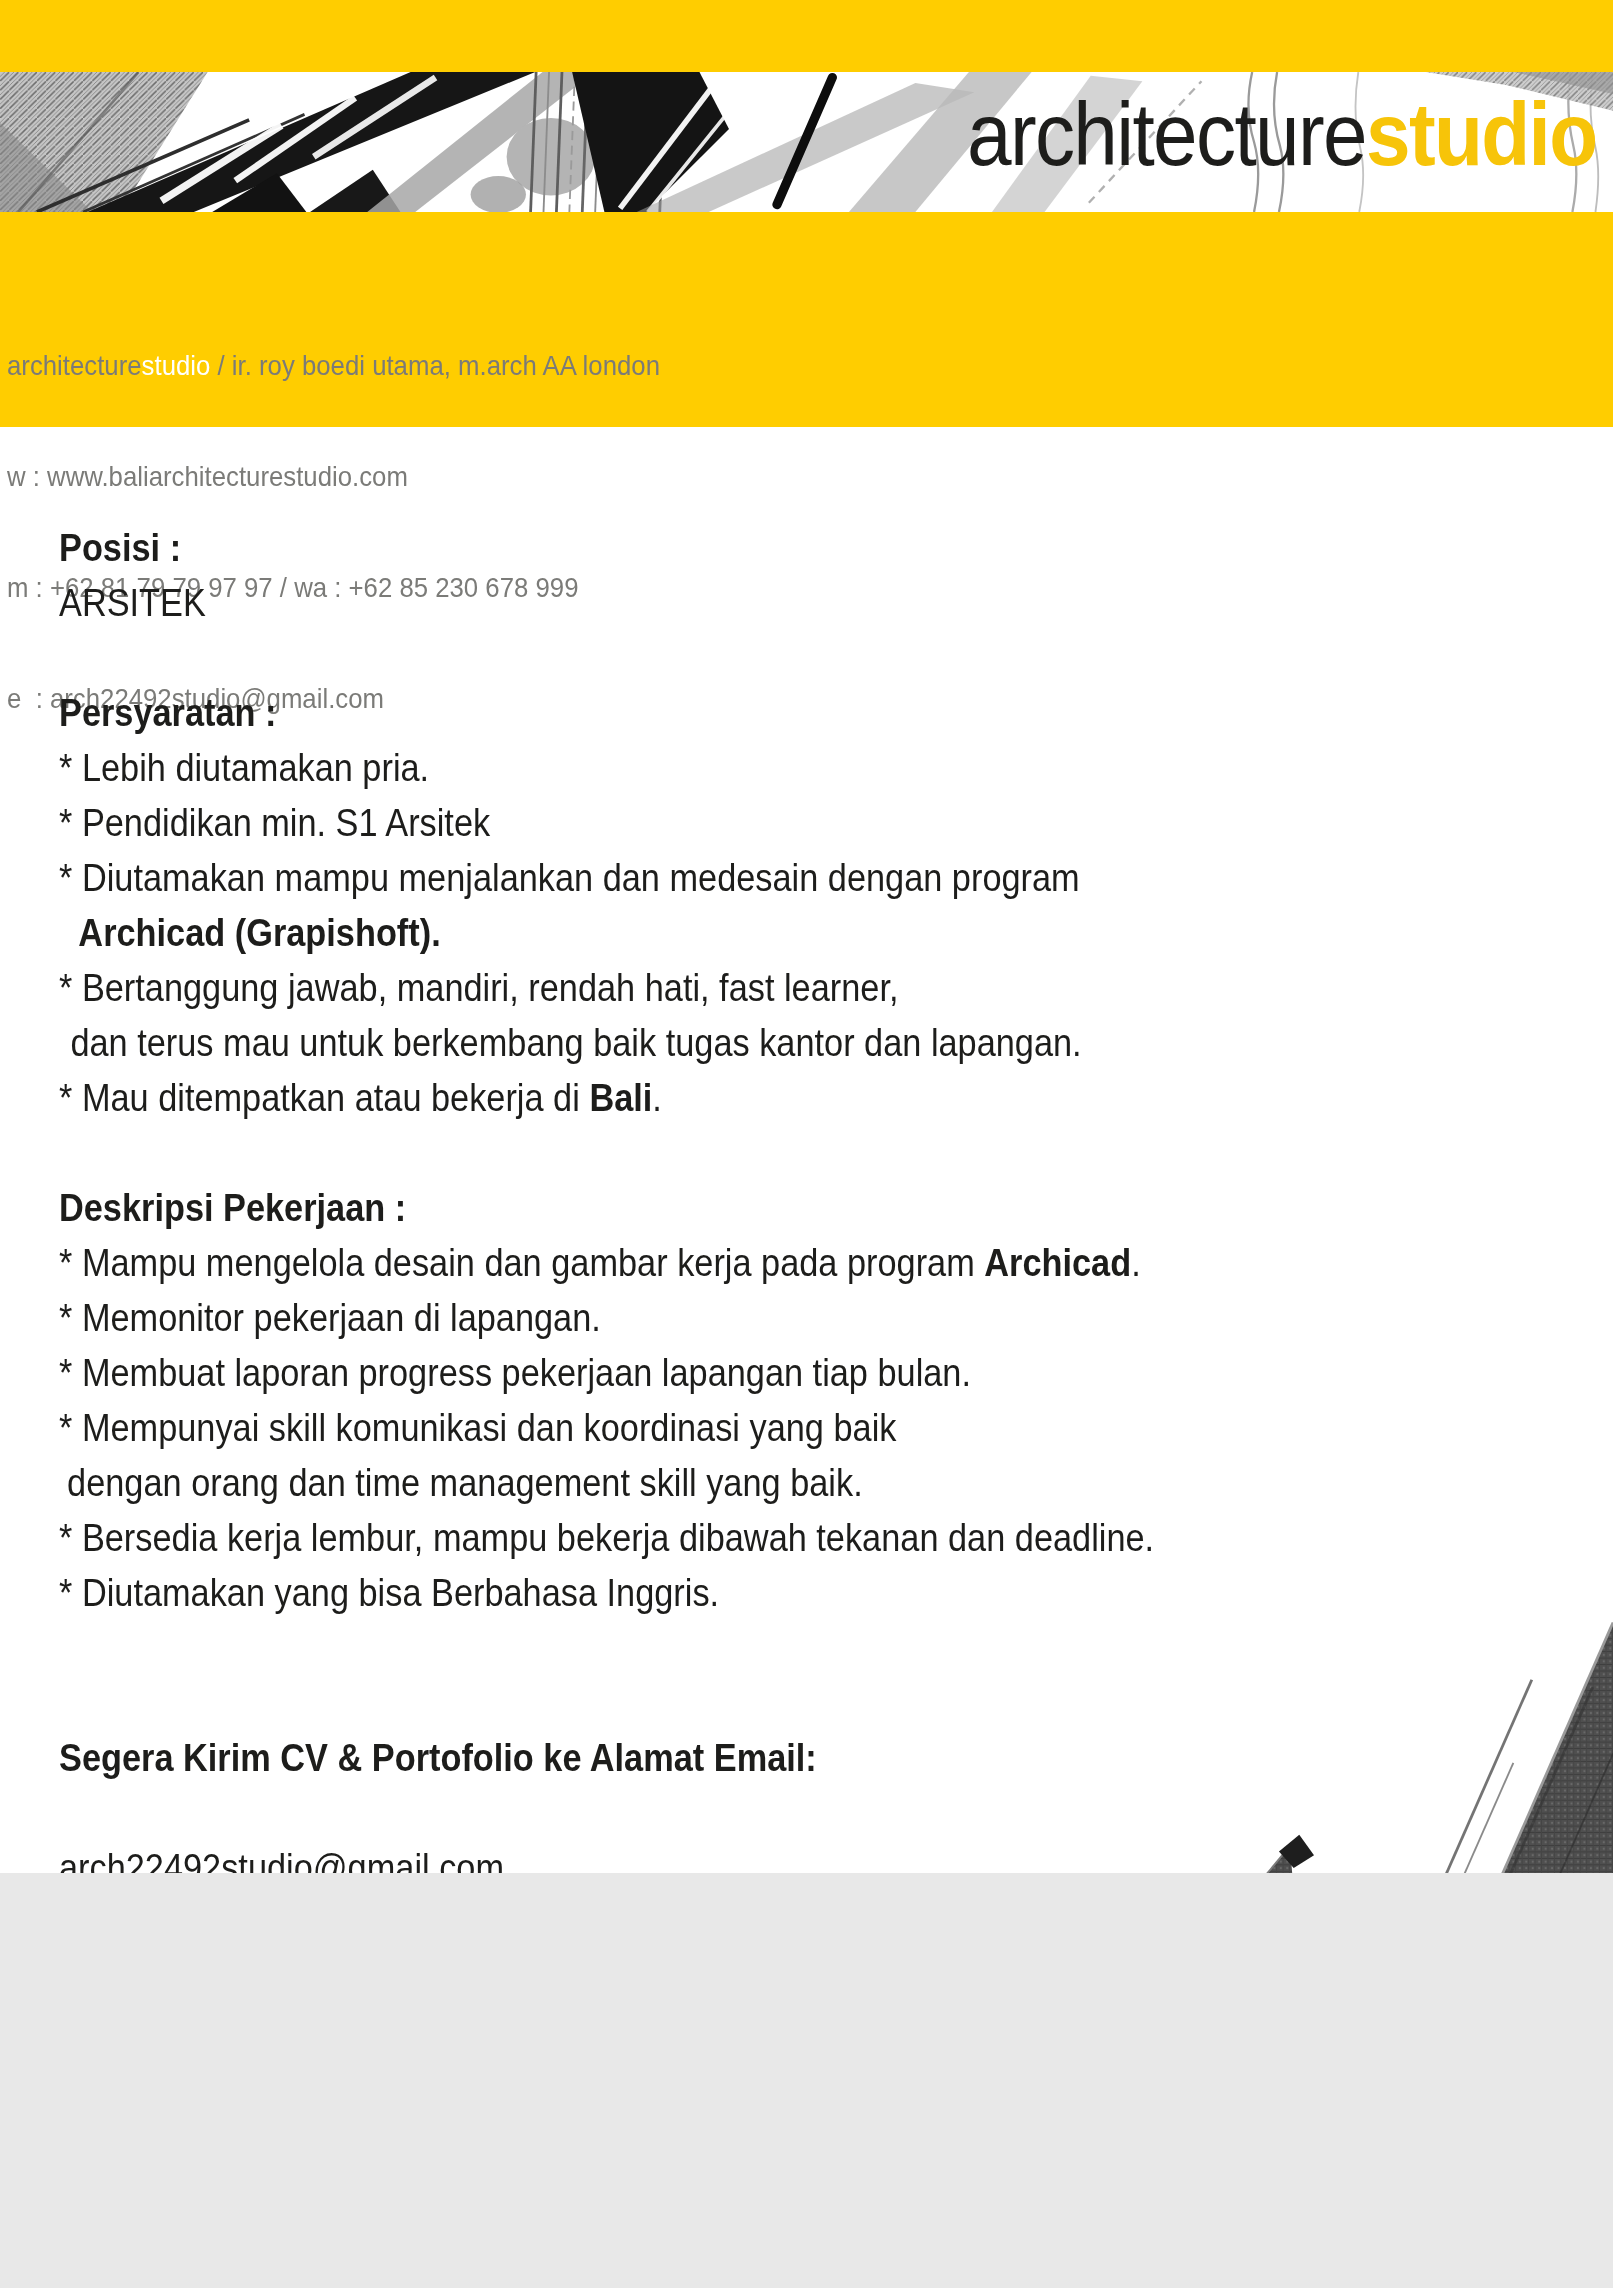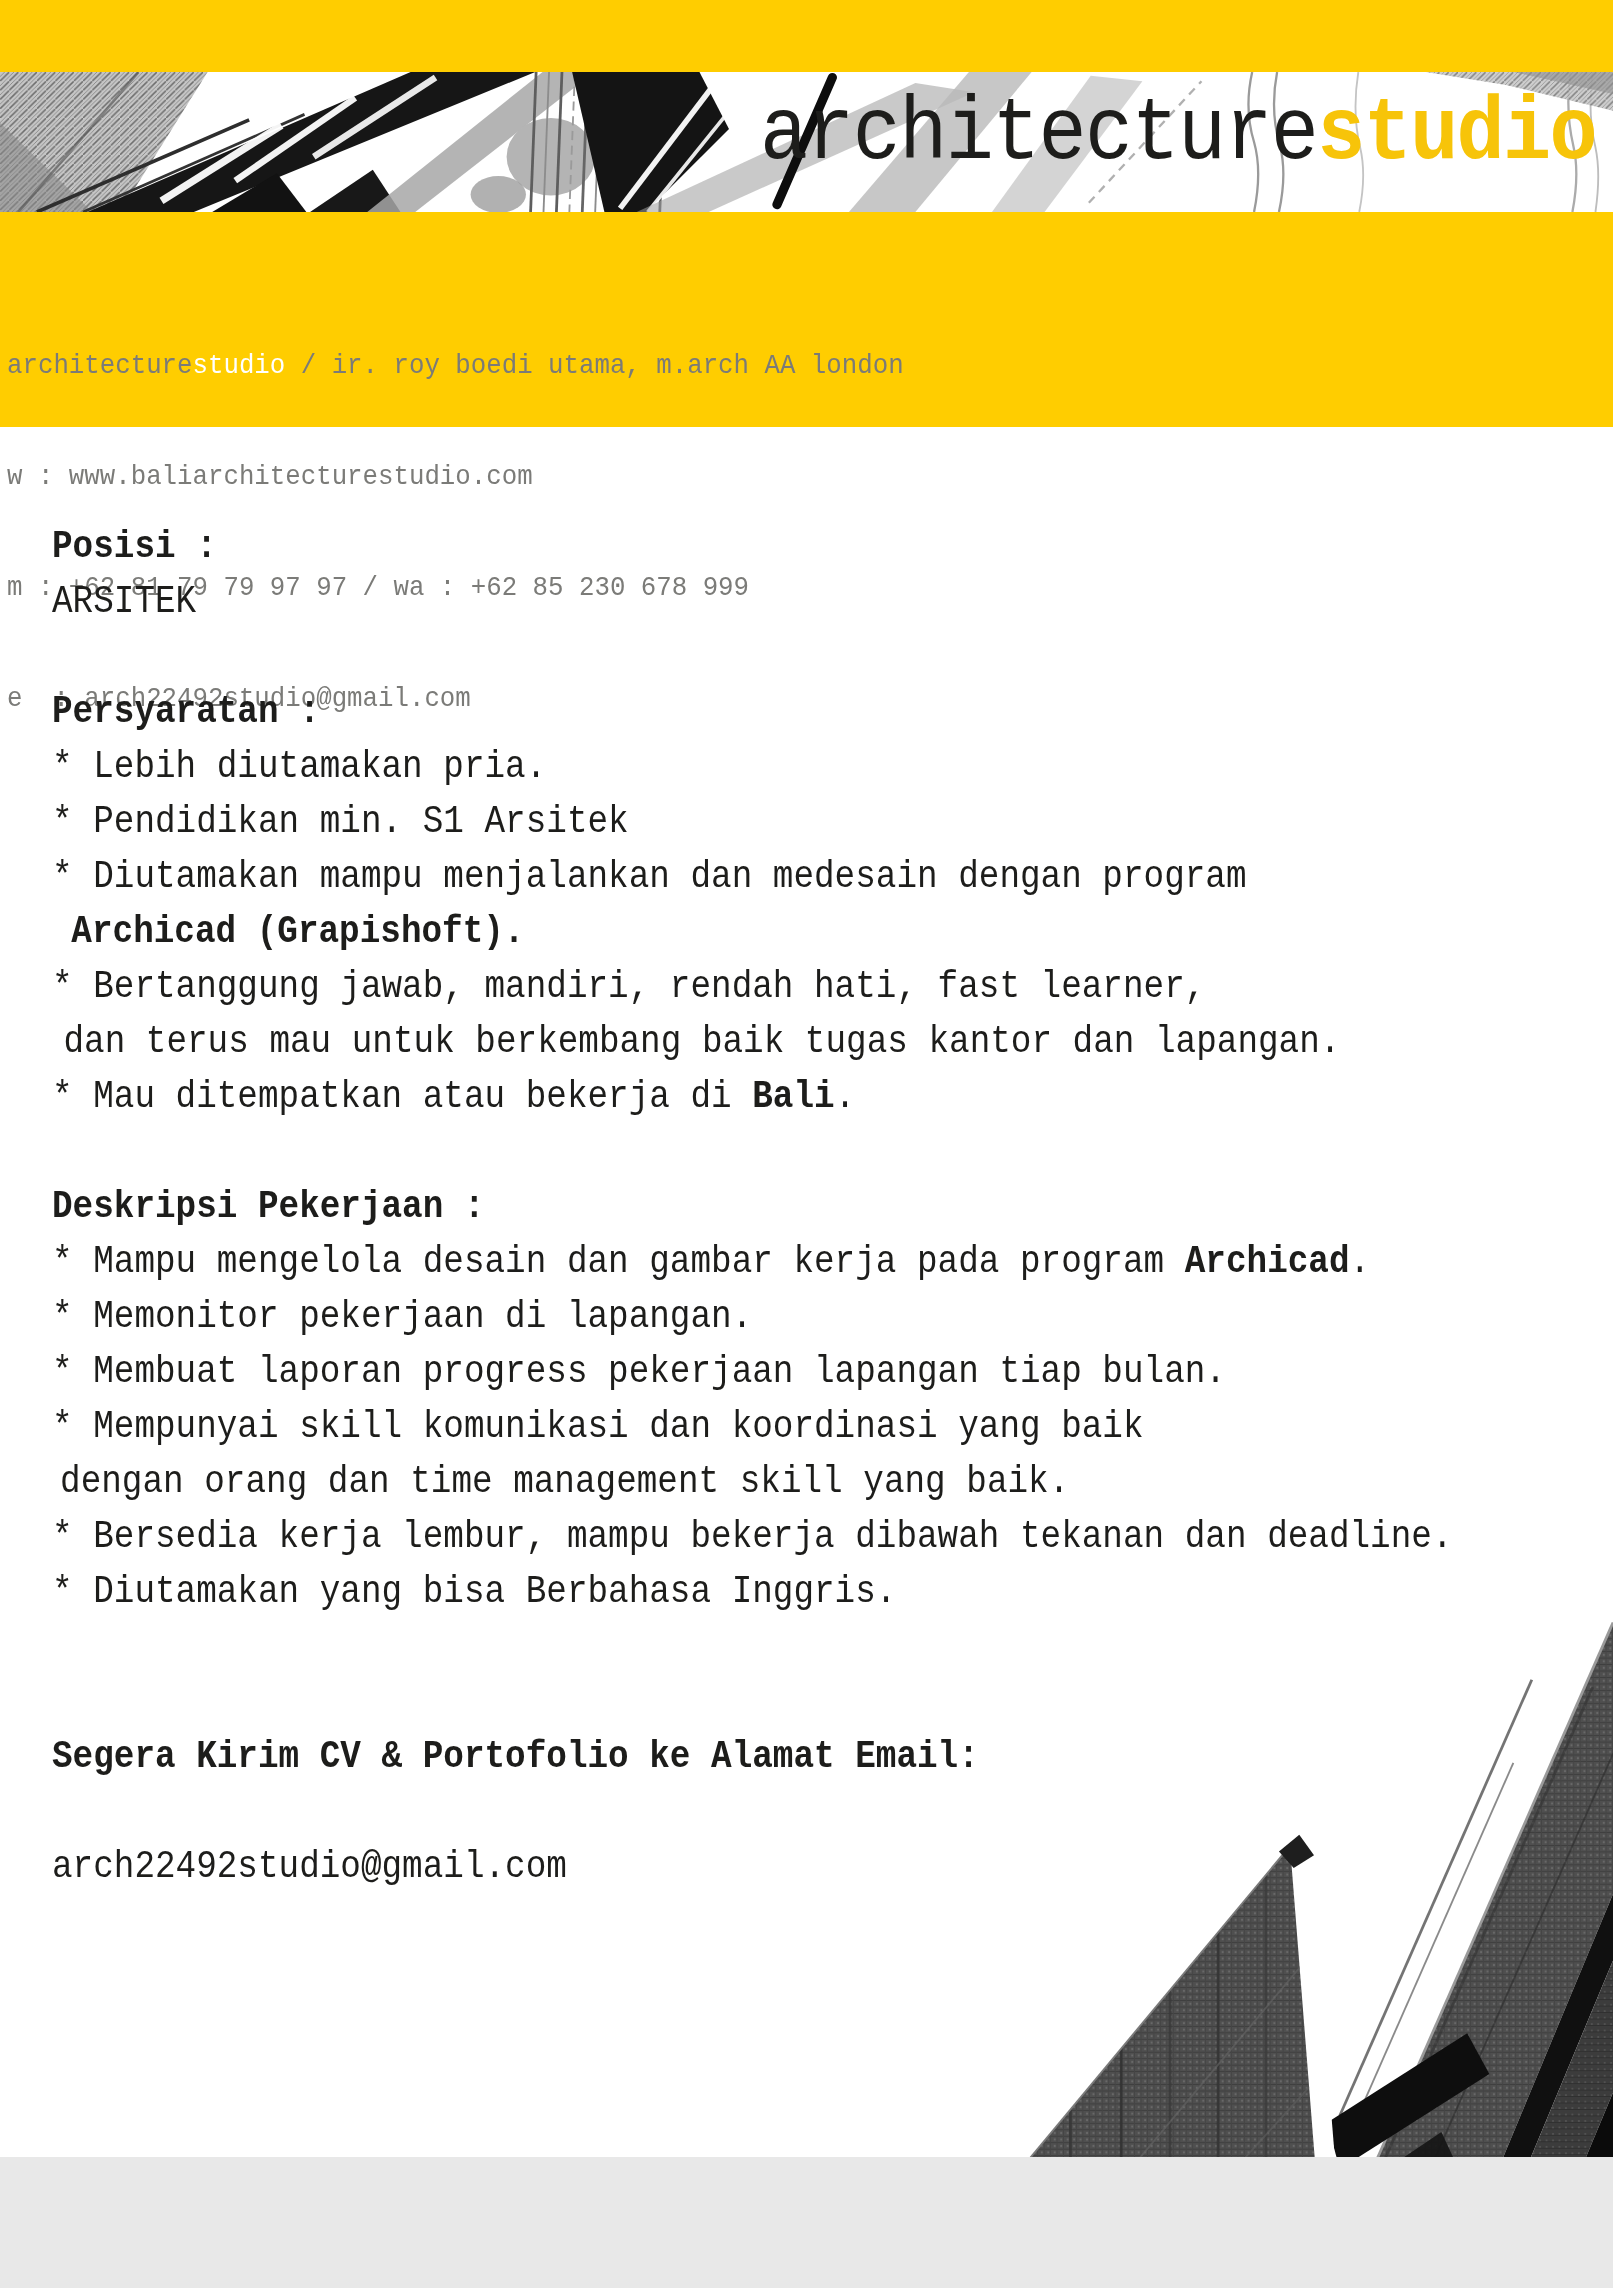--- a/index.html
+++ b/index.html
@@ -1,21 +1,21 @@
 <!DOCTYPE html>
 <html style="--band: #FFCD00; --gold: #F7C409; --gray: #7B7B78; --white: #FFFFFF; --ink: #1D1D1B;font-size:14.8px"><head>
 <meta charset="utf-8">
 <style>
   html,body{margin:0;padding:0;background:#e8e8e8;}
   .page{
     position:relative;
-    width:1613px;height:2157px;
+    width:1613px;height:1873px;
     background:#ffffff;
     overflow:hidden;
-    font-family:Liberation Mono, monospace;
+    font-family:Liberation Sans, sans-serif;
   }
   
   .band-top{position:absolute;left:0;top:0;width:1613px;height:72px;background:var(--band);}
   .collage-strip{position:absolute;left:0;top:72px;width:1613px;height:140px;background:#fff;}
   .collage-strip svg{display:block;width:1613px;height:140px;}
   .brand{
     position:absolute;right:16.6px;top:90px;
     font-size:89px;line-height:89px;font-weight:500;letter-spacing:-1.8px;
     transform:scaleX(0.90);transform-origin:right center;
     white-space:nowrap;z-index:3;
@@ -25,21 +25,21 @@
   .band-contact{position:absolute;left:0;top:212px;width:1613px;height:215px;background:var(--band);}
   .contact{
     position:absolute;left:7.4px;top:273px;z-index:2;
     font-size:28px;line-height:37px;color:var(--gray);
     transform:scaleX(0.92);transform-origin:left top;
     white-space:pre;
   }
   .contact .hl{color:var(--white);}
   
   .body-text{
-    position:absolute;left:52px;top:520px;width:1532px;z-index:2;
+    position:absolute;left:59px;top:520px;width:1532px;z-index:2;
     font-size:39px;color:var(--ink);
   }
   .bline{
     height:55px;line-height:55px;white-space:pre;
     transform:scaleX(0.88);transform-origin:left top;
   }
   
   .bottom-art{position:absolute;left:0;top:1569px;width:1613px;height:720px;z-index:1;}
   .bottom-art svg{display:block;width:1613px;height:720px;}
 </style>

